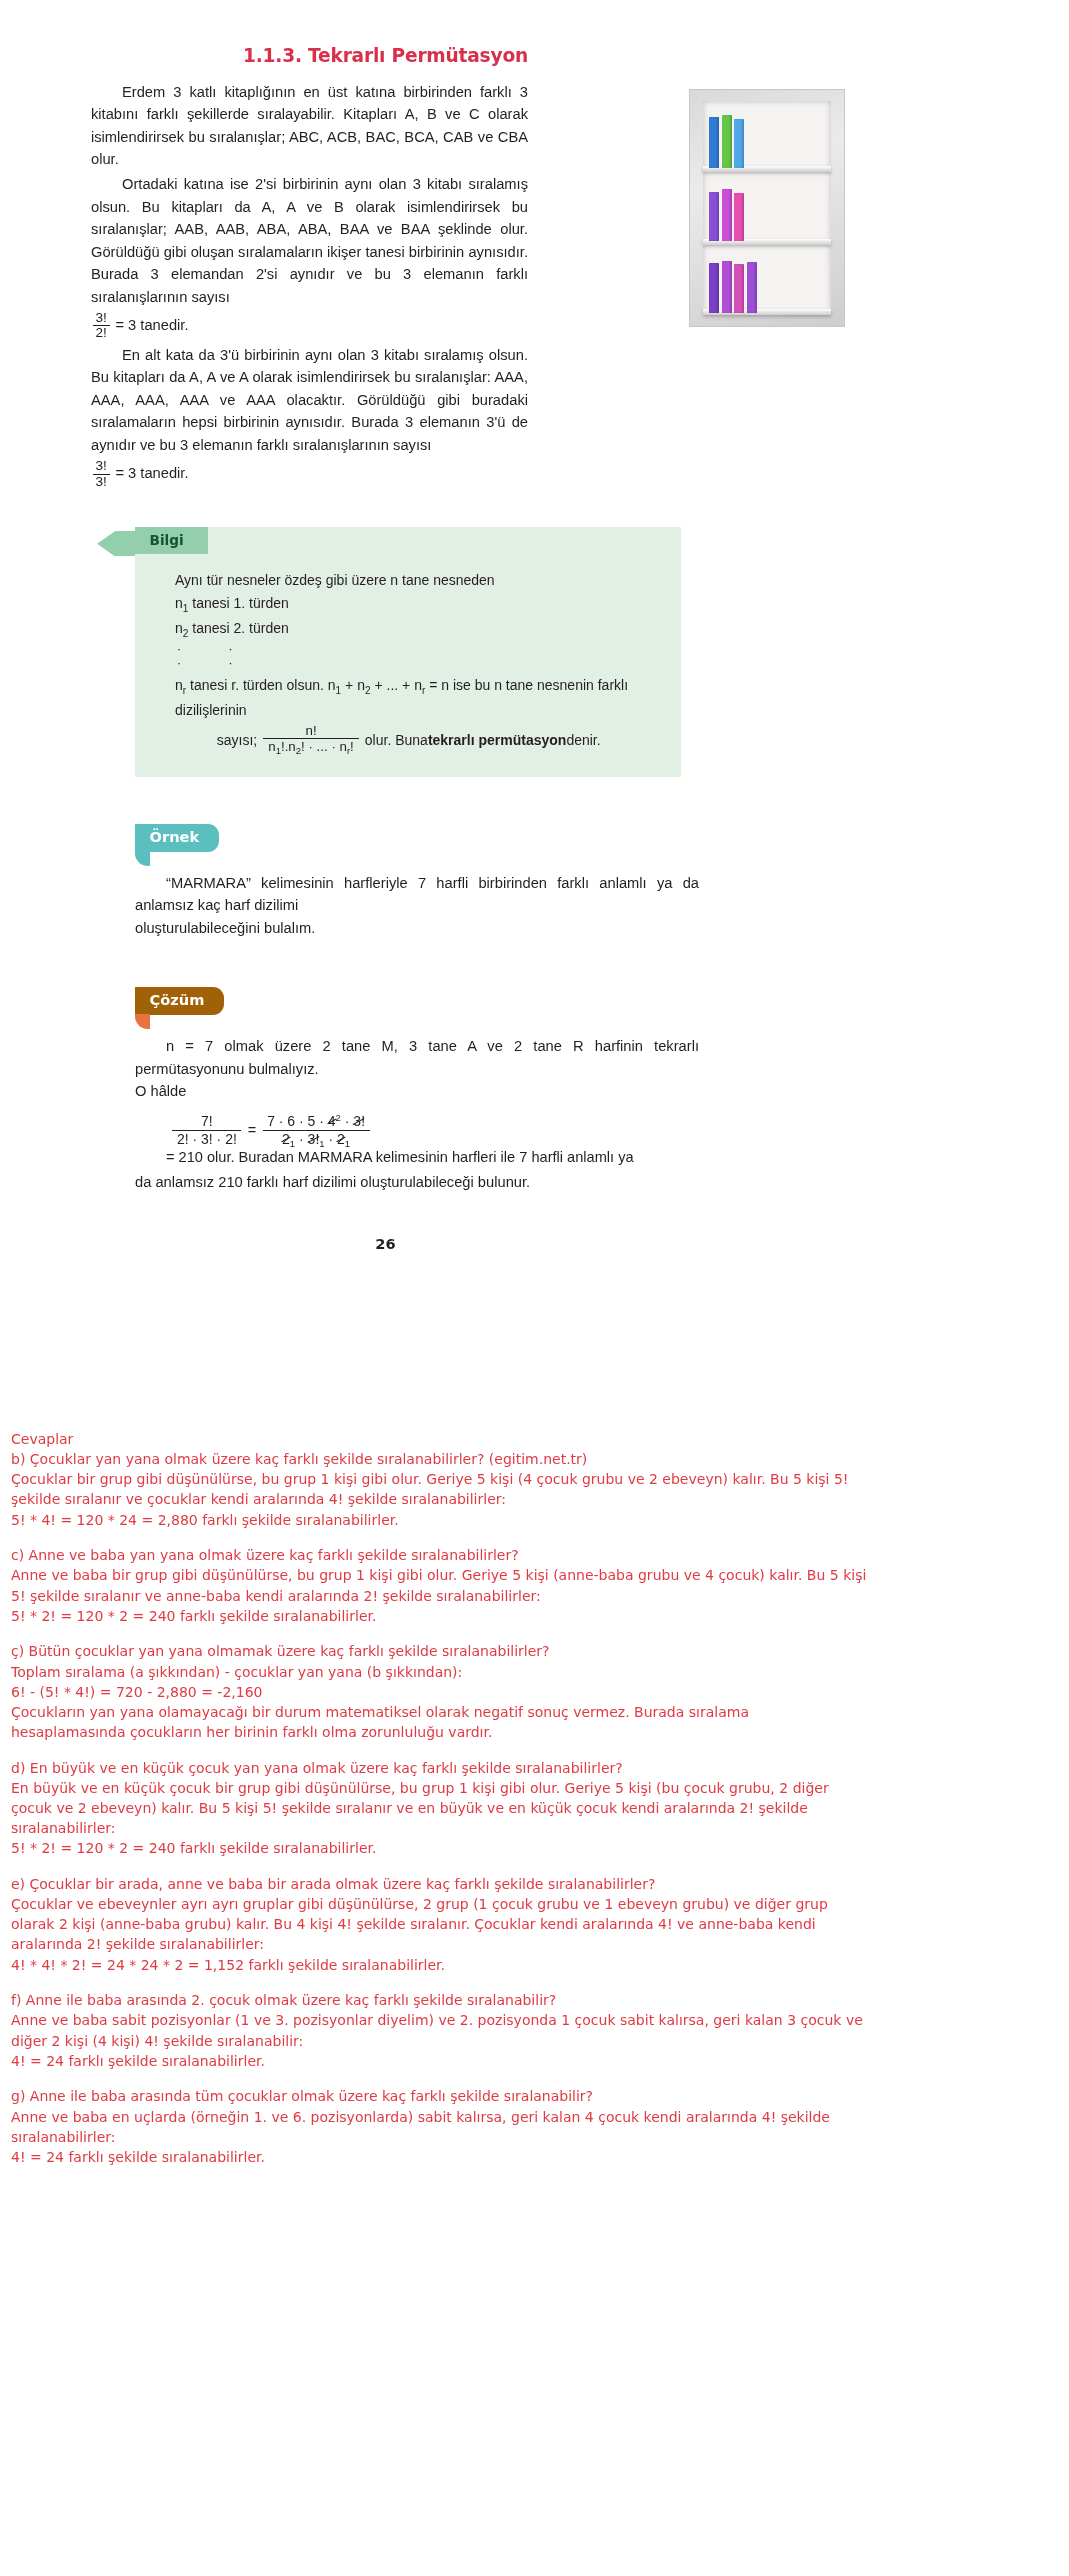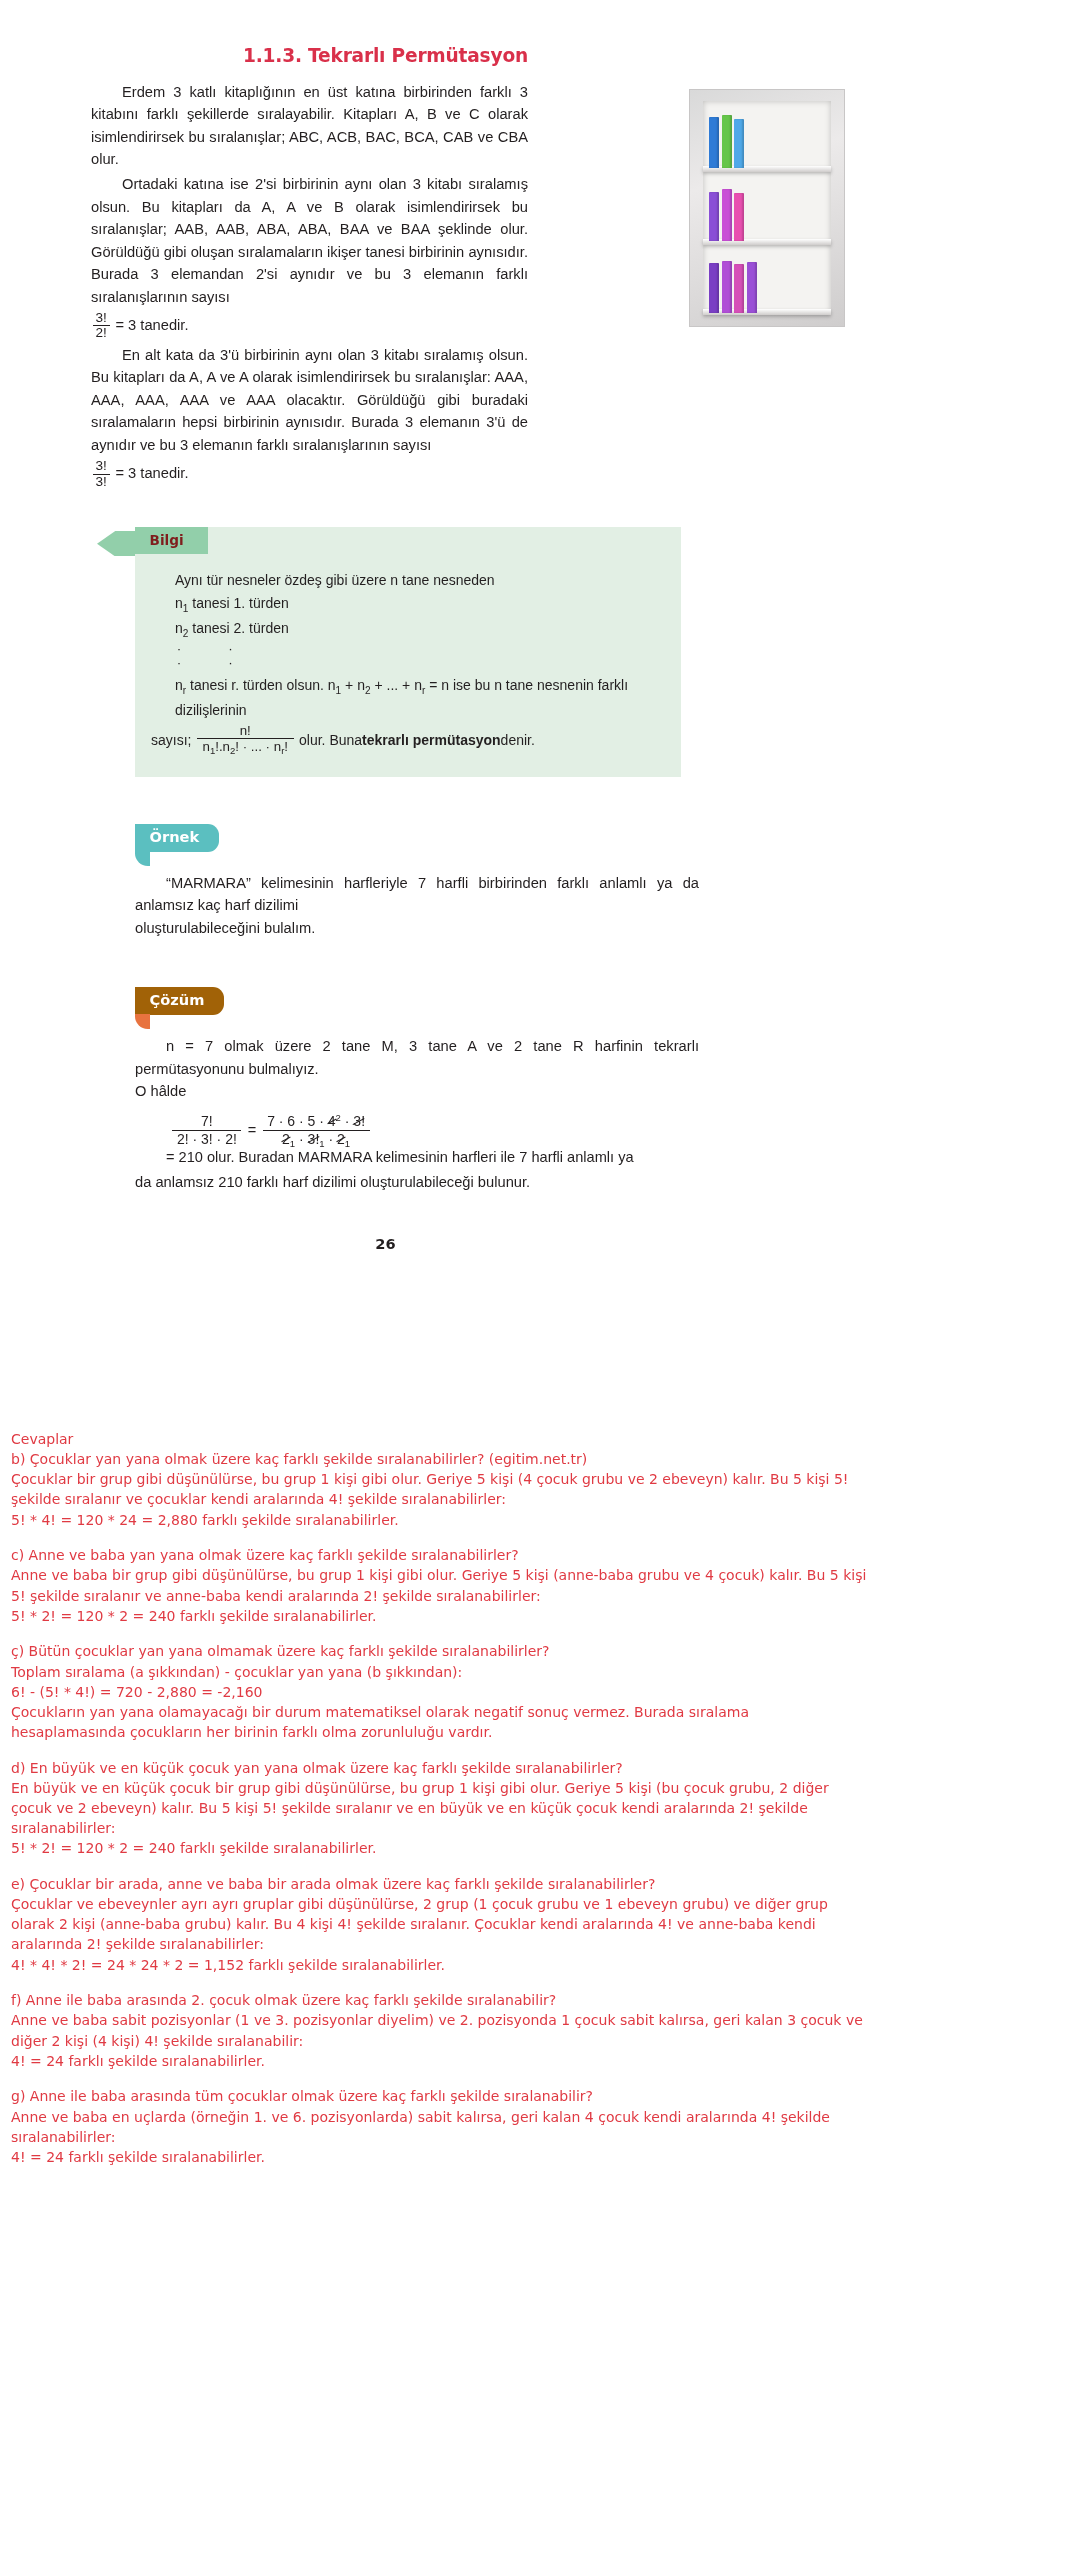--- a/index.html
+++ b/index.html
@@ -113,21 +113,21 @@
   .tag {
     position: absolute;
     top: 0;
     left: 0;
     height: 27px;
     line-height: 27px;
     padding: 0 24px 0 14.6px;
     font-size: 13.6px;
     font-weight: bold;
     font-family: "DejaVu Sans", sans-serif;
-    color: #7f1d1d;
+    color: #14532d;
     background: #92cfaa;
   }
   .tag-flag2 {
     position: absolute;
     left: -38px;
     top: 3.6px;
     width: 38px; height: 25.5px;
     background: #92cfaa;
     clip-path: polygon(0 50%, 48% 0, 100% 0, 100% 100%, 48% 100%);
   }
@@ -136,20 +136,21 @@
     line-height: 1.62;
     margin: 0;
   }
   .sub { font-size: 0.72em; vertical-align: -0.35em; }
   .dots-col { margin-left: 1.8px; letter-spacing: 47px; line-height: 1.05; font-size: 13.6px; }
   .formula-row {
     display: flex;
     align-items: center;
     font-size: 14px;
     margin-top: 1.8px;
+    justify-content: center;
   }
   .frac2 {
     display: inline-block;
     text-align: center;
     line-height: 1.15;
     margin: 0 5.5px;
     font-size: 13.3px;
   }
   .frac2 .num { display: block; padding: 0 5.5px; }
   .frac2 .den { display: block; border-top: 1.2px solid #231f20; padding: 0 5.5px; }

